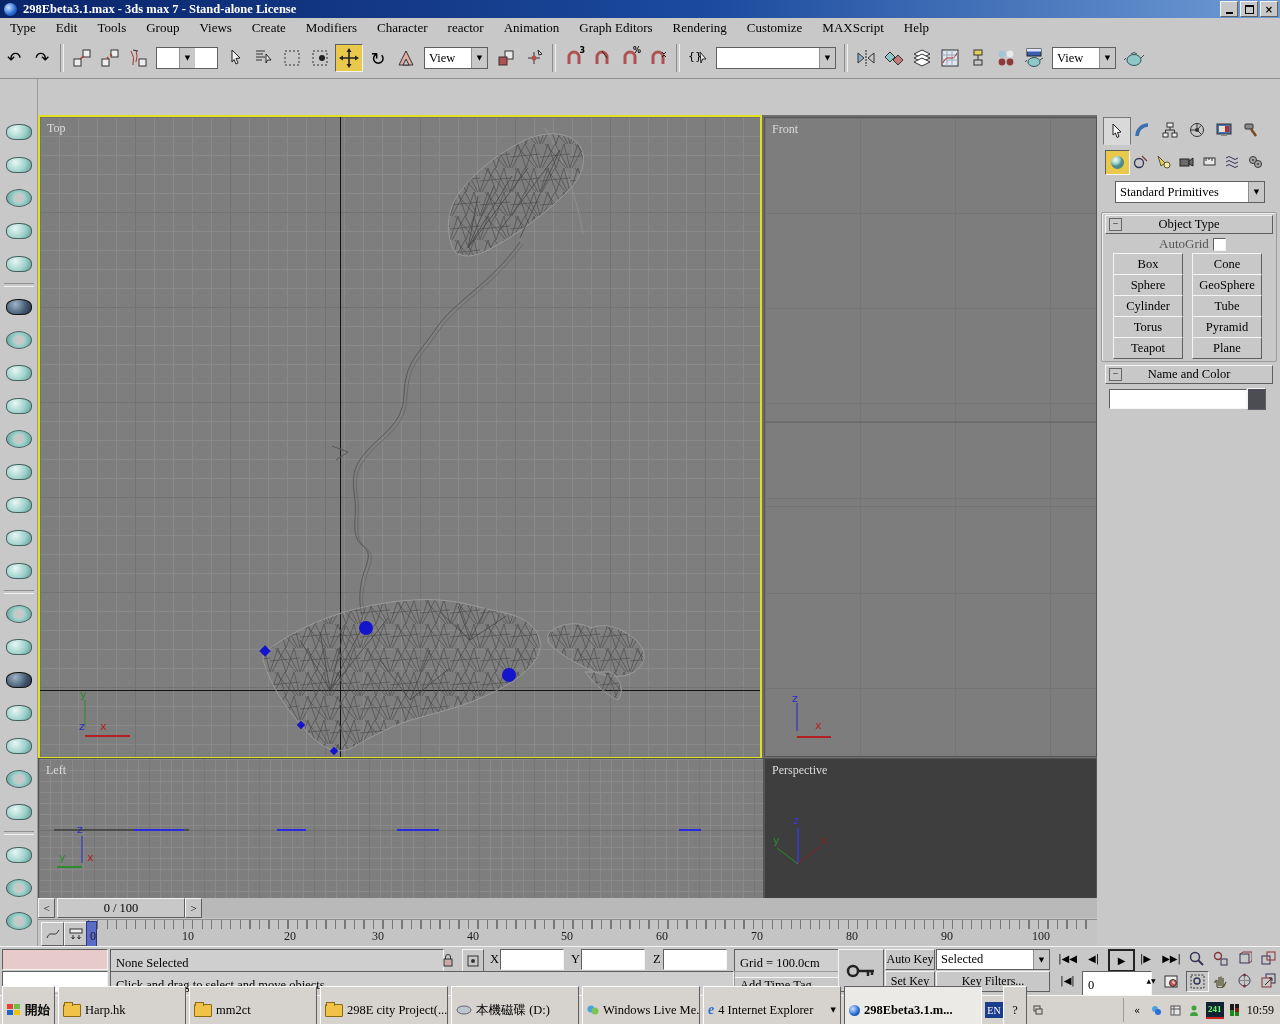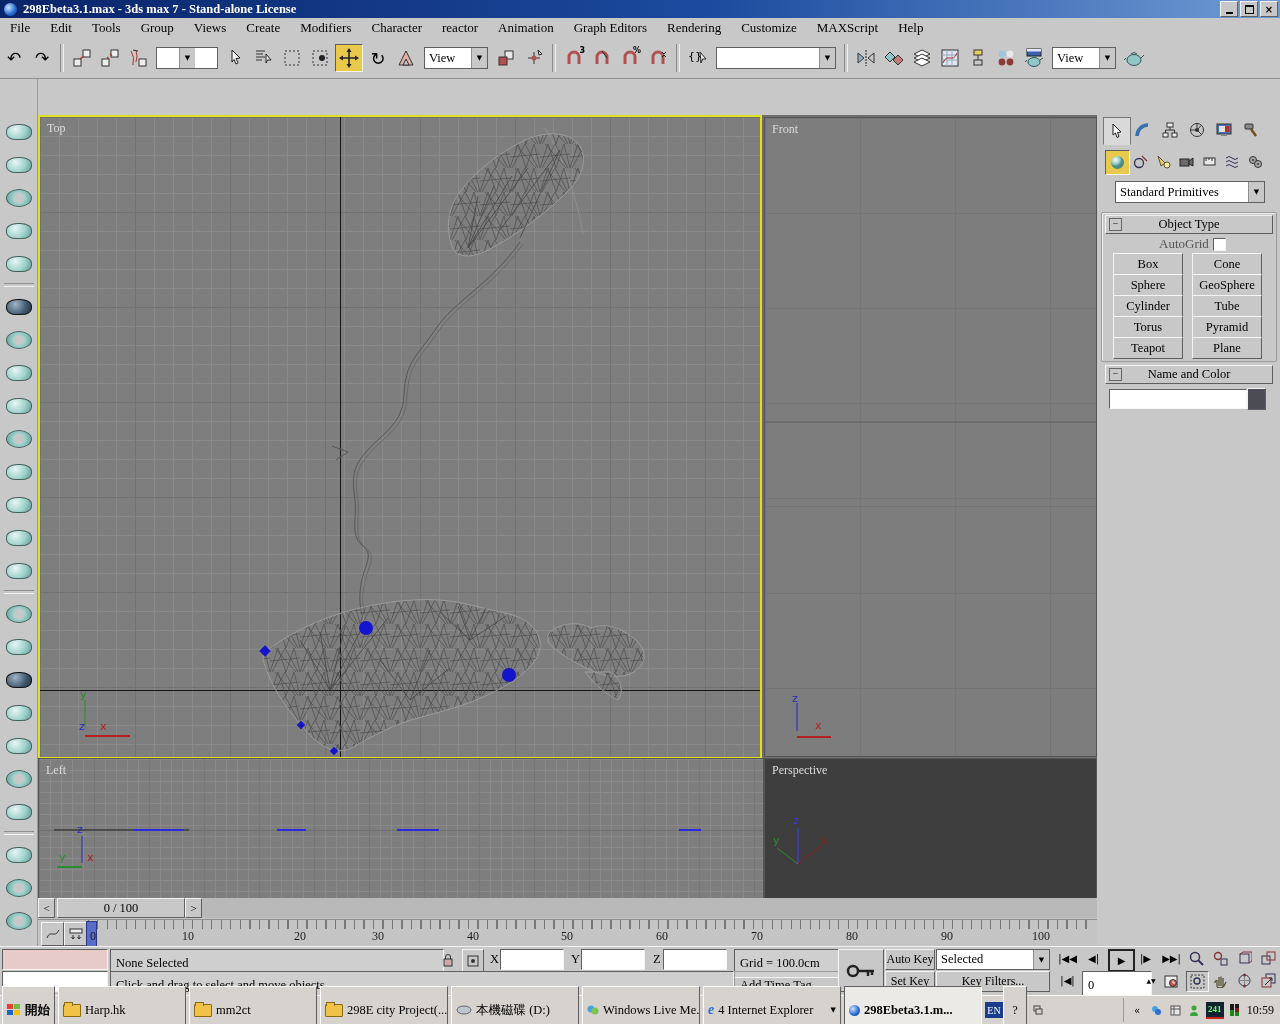--- a/index.html
+++ b/index.html
@@ -102,21 +102,21 @@
         <i class="minbar"></i>
       </span>
     <span class="winbtn raised">
         <i class="restbox"></i>
       </span>
     <span class="winbtn raised glyph">×</span>
   </span>
 </div>
 
 <div id="menubar" class="abs">
-  <span class="menu-item">File</span>
+  <span class="menu-item">Type</span>
   <span class="menu-item">Edit</span>
   <span class="menu-item">Tools</span>
   <span class="menu-item">Group</span>
   <span class="menu-item">Views</span>
   <span class="menu-item">Create</span>
   <span class="menu-item">Modifiers</span>
   <span class="menu-item">Character</span>
   <span class="menu-item">reactor</span>
   <span class="menu-item">Animation</span>
   <span class="menu-item">Graph Editors</span>
@@ -490,21 +490,21 @@
   <span class="ruler-btn raised" style="left:26px;">
       <svg width="14" height="12">
         <rect x="1" y="1" width="12" height="4" fill="#eee" stroke="#333"></rect>
         <path d="M4,7 v4 M10,7 v4 M2.5,9 l1.5,2 l1.5,-2 M8.5,9 l1.5,2 l1.5,-2" stroke="#333" fill="none"></path>
       </svg>
     </span>
   <div id="ruler-ticks"></div>
   <div id="frame-marker"></div>
   <span class="ruler-num" style="left:55px;">0</span>
   <span class="ruler-num" style="left:150px;">10</span>
-  <span class="ruler-num" style="left:262px;">20</span>
+  <span class="ruler-num" style="left:252px;">20</span>
   <span class="ruler-num" style="left:340px;">30</span>
   <span class="ruler-num" style="left:435px;">40</span>
   <span class="ruler-num" style="left:529px;">50</span>
   <span class="ruler-num" style="left:624px;">60</span>
   <span class="ruler-num" style="left:719px;">70</span>
   <span class="ruler-num" style="left:814px;">80</span>
   <span class="ruler-num" style="left:909px;">90</span>
   <span class="ruler-num" style="left:1003px;">100</span>
 </div>
 

